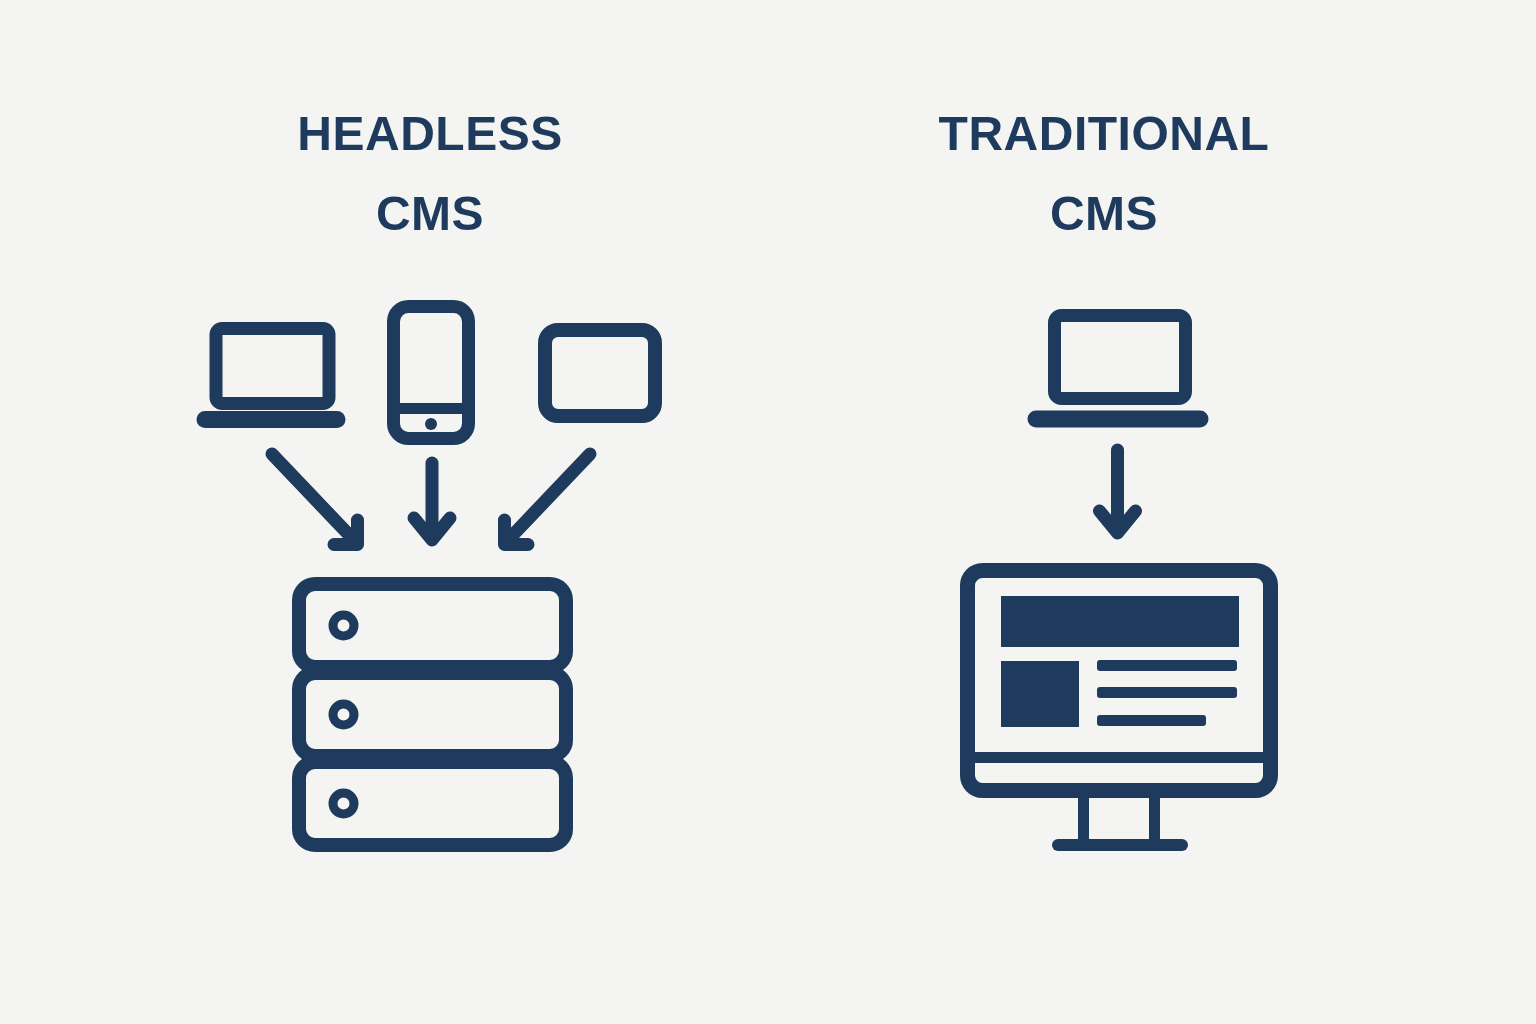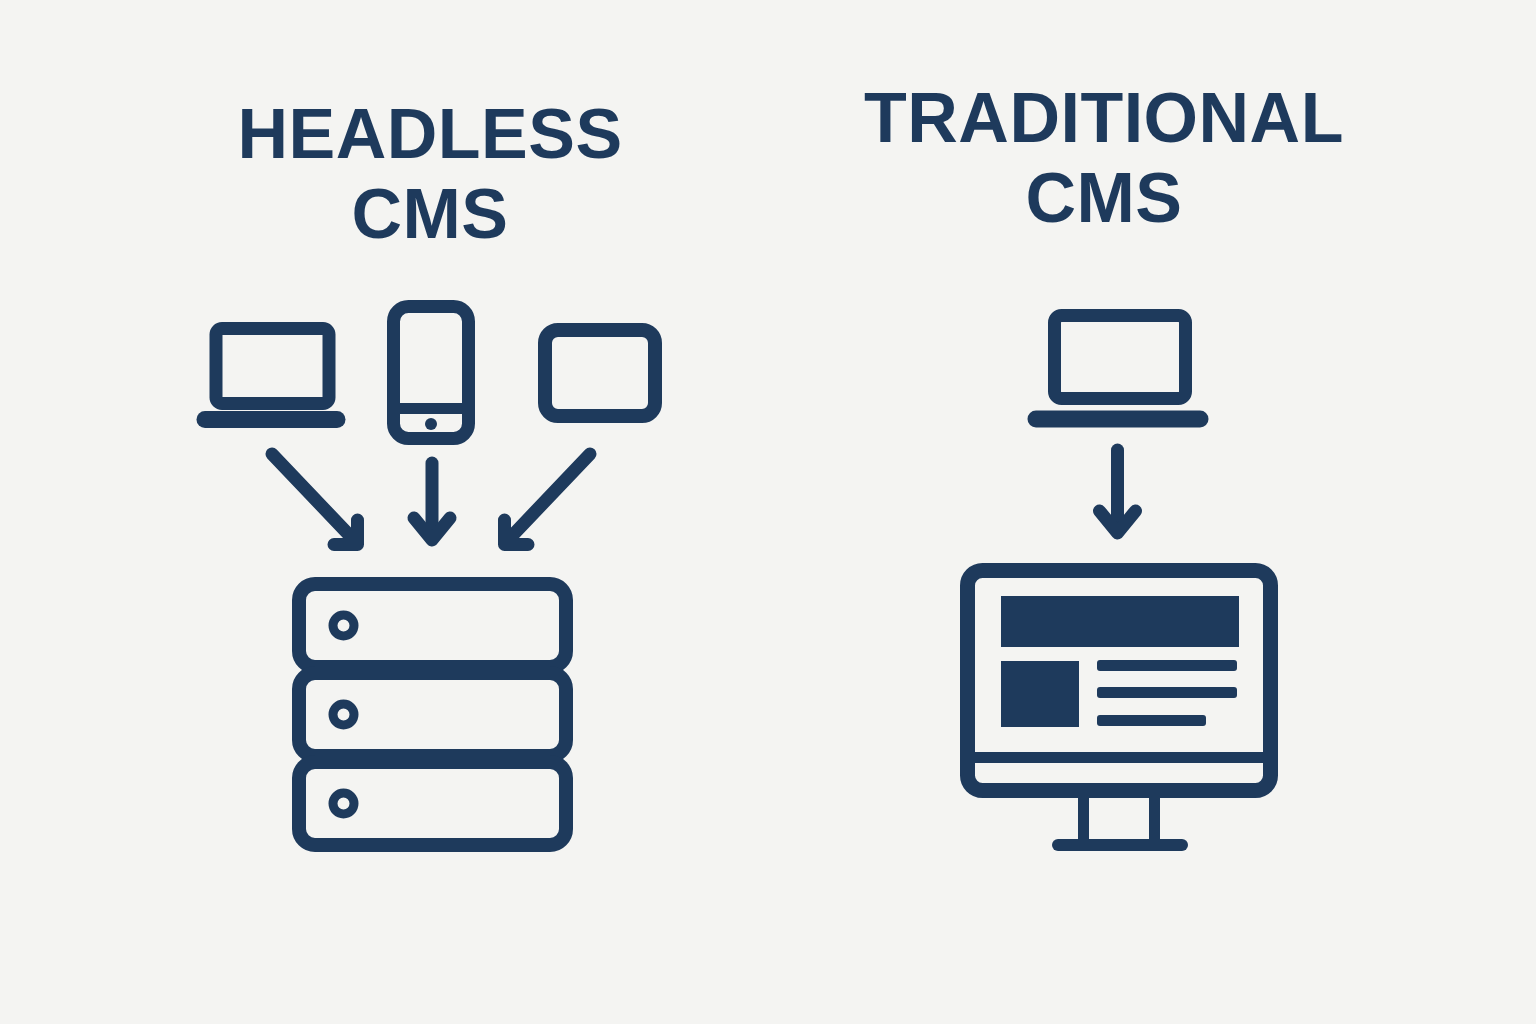--- a/index.html
+++ b/index.html
@@ -5,21 +5,21 @@
   :root { --ink:#1e3a5c; --background:#f4f4f2; }
   * { box-sizing: border-box; }
   html,body { margin:0; padding:0; }
   .canvas {
     position:relative; width:1536px; height:1024px;
     background:var(--background); overflow:hidden;
     font-family:"Liberation Sans", sans-serif;
   }
   .title {
     position:absolute; margin:0; color:var(--ink);
-    font-weight:bold; font-size:70px; line-height:80px;
+    font-weight:bold; font-size:48px; line-height:80px;
     text-align:center; letter-spacing:0.5px;
   }
   .title span { display:block; }
   .icon { position:absolute; display:block; }
   .stroke { fill:none; stroke:var(--ink); }
   .fill  { fill:var(--ink); stroke:none; }
   .round { stroke-linecap:round; stroke-linejoin:round; }
 </style>
 </head>
 <body>
@@ -68,21 +68,21 @@
       <rect class="stroke" stroke-width="14" x="299" y="673" width="267" height="83" rx="16"></rect>
       <rect class="stroke" stroke-width="14" x="299" y="762" width="267" height="83" rx="16"></rect>
       <circle class="stroke" stroke-width="9" cx="343.5" cy="625.5" r="10.5"></circle>
       <circle class="stroke" stroke-width="9" cx="343.5" cy="714.5" r="10.5"></circle>
       <circle class="stroke" stroke-width="9" cx="343.5" cy="803.5" r="10.5"></circle>
     </svg>
   </section>
 
   <section>
 
-    <h1 class="title" style="left:804px; top:78px; width:600px;">
+    <h1 class="title" style="left:804px; top:94px; width:600px;">
       <span>TRADITIONAL</span>
       <span>CMS</span>
     </h1>
 
     <svg class="icon" style="left:1020px; top:302px;" width="196" height="132" viewBox="1020 302 196 132">
       <rect class="stroke" stroke-width="13" x="1054.5" y="315.5" width="131" height="83" rx="7"></rect>
       <line class="stroke round" stroke-width="17" x1="1036" y1="419" x2="1200" y2="419"></line>
     </svg>
 
     <svg class="icon" style="left:1088px; top:442px;" width="60" height="102" viewBox="1088 442 60 102">

